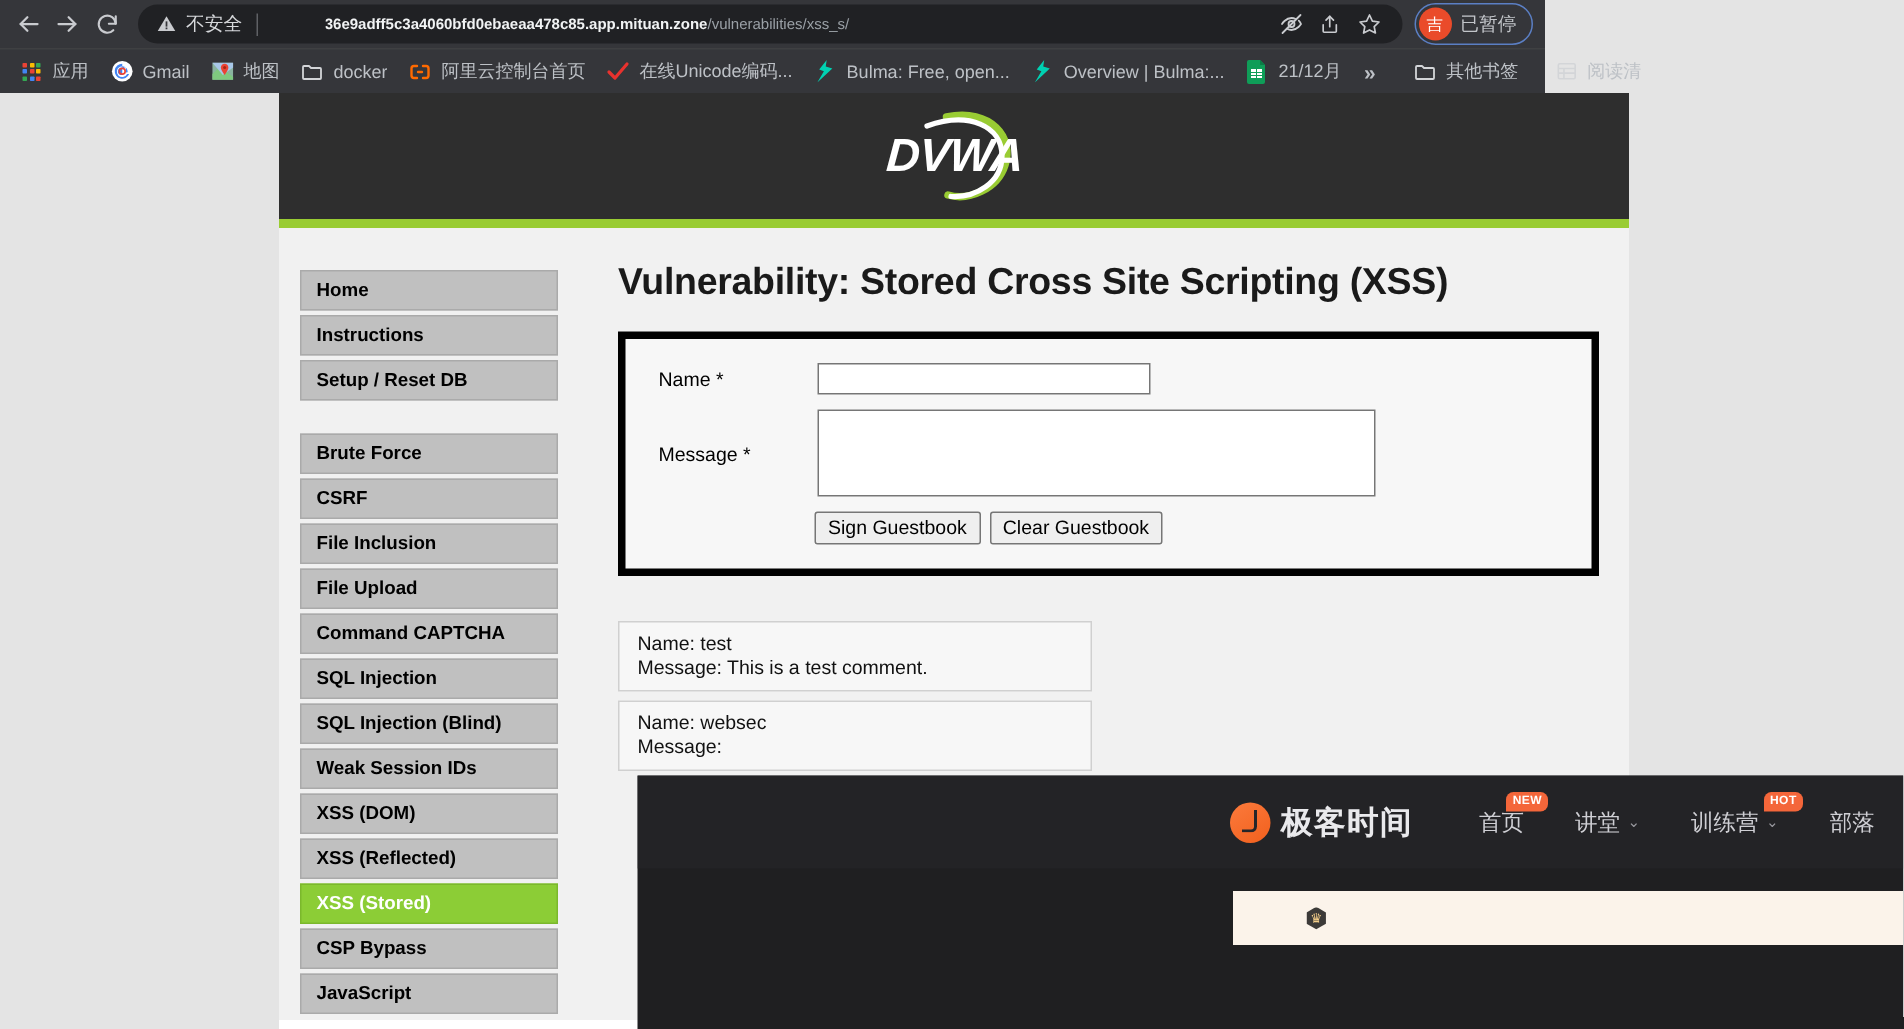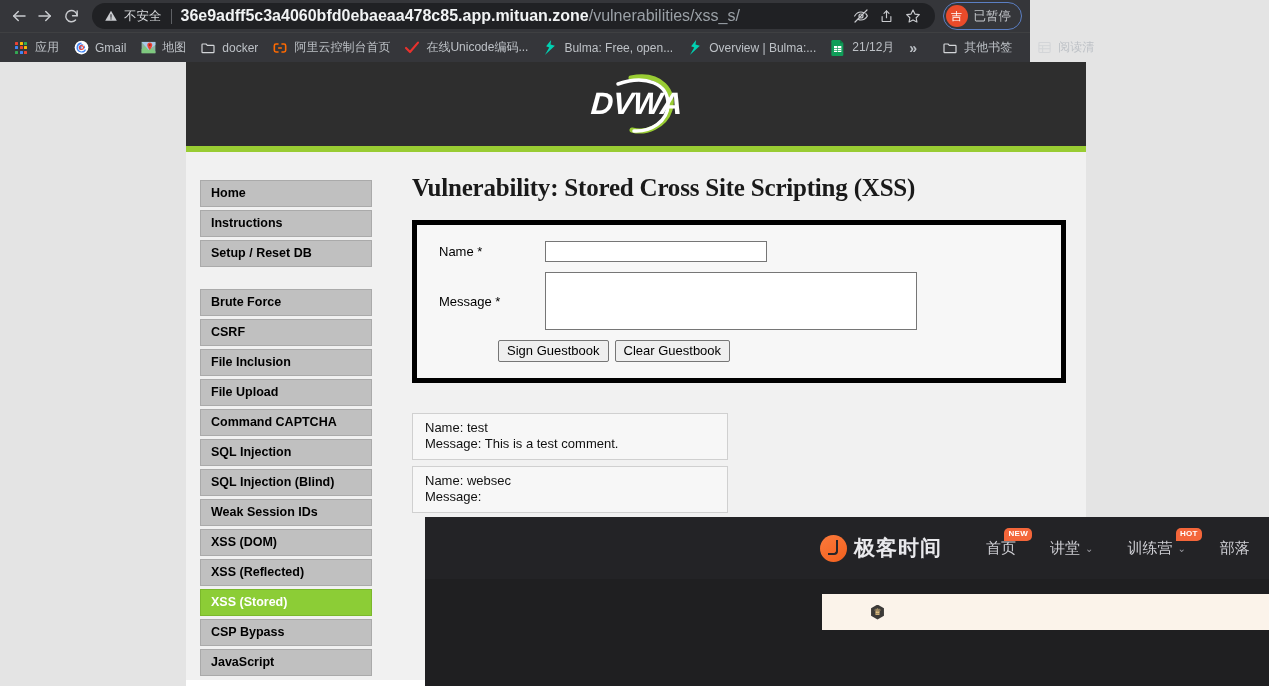--- a/index.html
+++ b/index.html
@@ -51,26 +51,27 @@
     color: #d6d8db;
     font-size: 12.5px;
     white-space: nowrap;
     flex: 0 0 auto;
   }
   .omni-sep {
     width: 1px; height: 15px; background: #5f6165;
     margin: 0 9px; flex: 0 0 auto;
   }
   .url {
-    font-size: 16px;
+    font-size: 10px;
     white-space: nowrap;
     overflow: hidden;
     color: #9aa0a6;
     flex: 1 1 auto;
     min-width: 0;
+    margin-left: 36px;
   }
   .url b { color: #f1f3f4; font-weight: 700; }
 
   .omni-icons { display: flex; align-items: center; gap: 2px; margin-left: 6px; flex: 0 0 auto; }
   .omni-icons .ic {
     width: 24px; height: 24px;
     display: flex; align-items: center; justify-content: center;
     color: #c9cbcf;
   }
 
@@ -195,21 +196,20 @@
     padding: 22px 20px 0 26px;
     background: #f1f1f1;
     min-width: 0;
   }
   .page-title {
     font-size: 25px;
     font-weight: 700;
     color: #1a1a1a;
     margin: 0 0 18px 0;
     letter-spacing: -0.2px;
-    font-family: Liberation Serif, serif;
   }
   .vuln-box {
     border: 5px solid #000000;
     background: #f7f7f7;
     padding: 16px 18px 16px 22px;
     margin-bottom: 30px;
   }
   .form-row { display: flex; align-items: center; margin-bottom: 10px; }
   .form-row.msg { align-items: flex-start; }
   .form-label {
@@ -231,21 +231,21 @@
   .txt-area {
     width: 372px;
     height: 58px;
     border: 1px solid #767676;
     background: #fff;
     font-family: "Liberation Sans", sans-serif;
     font-size: 13px;
     padding: 2px 3px;
     resize: none;
   }
-  .btn-row { display: flex; gap: 6px; margin-left: 59px; margin-top: 2px; }
+  .btn-row { display: flex; gap: 6px; margin-left: 104px; margin-top: 2px; }
   .btn {
     background: #efefef;
     border: 1px solid #767676;
     border-radius: 2px;
     font-family: "Liberation Sans", sans-serif;
     font-size: 13px;
     color: #000;
     padding: 2px 8px;
     height: 22px;
     line-height: 16px;

